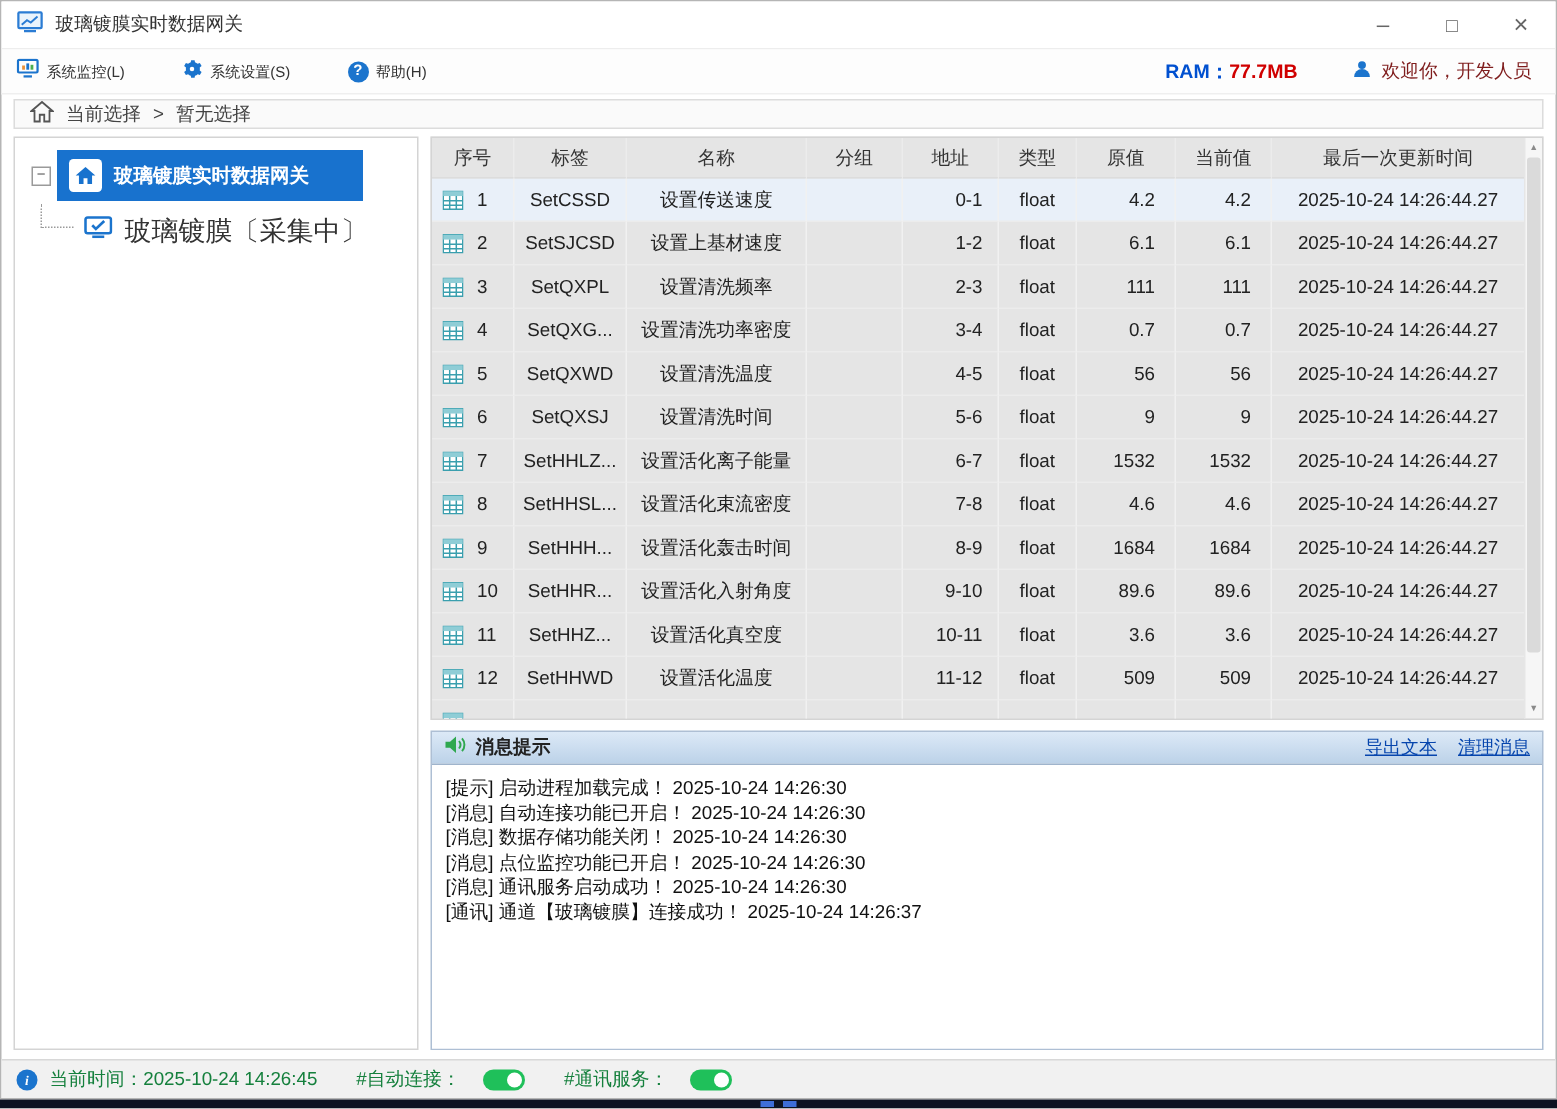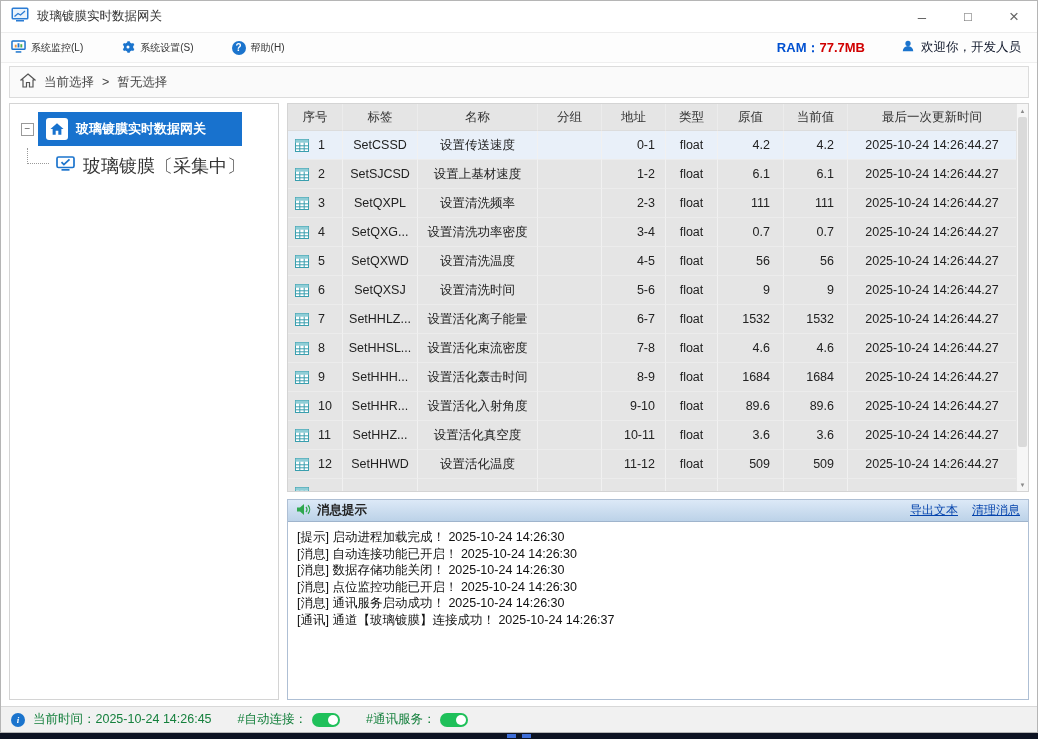--- a/index.html
+++ b/index.html
@@ -16,27 +16,27 @@
   .glyph-max::before { content:"□"; font-size:13px; }
   .glyph-close::before { content:"×"; font-size:17px; }
 
   
   .menubar { flex:0 0 30px; display:flex; align-items:center; padding:0 16px 0 10px; border-bottom:1px solid #efefef; background:#fdfdfd; }
   .menu-item { display:flex; align-items:center; gap:5px; font-size:10px; color:#333; margin-right:38px; cursor:default; }
   .menu-right { margin-left:auto; display:flex; align-items:center; gap:36px; }
   .ram { font-size:13px; }
   .ram-label { color:#0050d0; font-weight:bold; }
   .ram-value { color:#d00000; font-weight:bold; }
-  .welcome { display:flex; align-items:center; gap:6px; color:#0f172a; font-size:12.5px; }
+  .welcome { display:flex; align-items:center; gap:6px; color:#7f1d1d; font-size:12.5px; }
   .help-badge { width:14px; height:14px; border-radius:50%; background:#1b74cd; color:#fff; display:inline-flex; align-items:center; justify-content:center; font-size:10px; font-weight:bold; }
   .help-badge::before { content:"?"; }
 
   
   .breadcrumb-wrap { padding:3px 8px 5px; }
-  .breadcrumb { height:32px; border:1px solid #dcdcdc; background:#fafafa; display:flex; align-items:center; gap:8px; padding:0 10px; font-size:12.5px; color:#444; }
+  .breadcrumb { height:20px; border:1px solid #dcdcdc; background:#fafafa; display:flex; align-items:center; gap:8px; padding:0 10px; font-size:12.5px; color:#444; }
 
   
   .content { flex:1; display:flex; gap:8px; padding:0 8px 6px; min-height:0; }
 
   
   .tree-panel { flex:0 0 270px; border:1px solid #d4d4d4; background:#fff; position:relative; }
   .tree-root-row { display:flex; align-items:center; margin-top:8px; }
   .expander { width:13px; height:13px; flex:0 0 13px; border:1px solid #9a9a9a; margin:0 4px 0 11px; display:flex; align-items:center; justify-content:center; color:#555; background:#fff; cursor:default; }
   .expander::before { content:"−"; font-size:10px; line-height:1; }
   .tree-root { flex:1; height:34px; background:#1872ce; display:flex; align-items:center; gap:8px; padding:0 8px; color:#fff; font-size:13px; font-weight:bold; margin-right:36px; cursor:default; }
@@ -76,21 +76,21 @@
   .msg-title { font-size:12.5px; font-weight:bold; color:#222; }
   .msg-links { margin-left:auto; display:flex; gap:14px; }
   .msg-links a { font-size:12px; color:#0645ad; text-decoration:underline; cursor:pointer; }
   .msg-body { flex:1; background:#fff; padding:7px 9px; overflow:hidden; }
   .msg-line { font-size:12.5px; color:#111; line-height:16.5px; }
 
   
   .statusbar { flex:0 0 26px; background:#f1f1f1; border-top:1px solid #d8d8d8; display:flex; align-items:center; gap:8px; padding:0 10px; font-size:12.5px; color:#15803d; }
   .info-icon { width:14px; height:14px; flex:0 0 14px; border-radius:50%; background:#1b74cd; color:#fff; display:flex; align-items:center; justify-content:center; font-size:9px; font-weight:bold; font-style:italic; font-family:"Liberation Serif",serif; }
   .info-icon::before { content:"i"; }
-  .sb-item { display:flex; align-items:center; gap:5px; margin-left:18px; }
+  .sb-item { display:flex; align-items:center; gap:15px; margin-left:18px; }
   .toggle { width:28px; height:14px; border-radius:8px; background:#1fc05a; position:relative; display:inline-block; cursor:pointer; }
   .toggle::after { content:""; position:absolute; right:2px; top:2px; width:10px; height:10px; border-radius:50%; background:#fff; }
 
   
   .taskbar { flex:0 0 6px; background:#0d1322; display:flex; align-items:center; justify-content:center; gap:6px; }
   .tb-dot { width:9px; height:4px; background:#3e6ed8; }
 </style>
 </head>
 <body>
 

